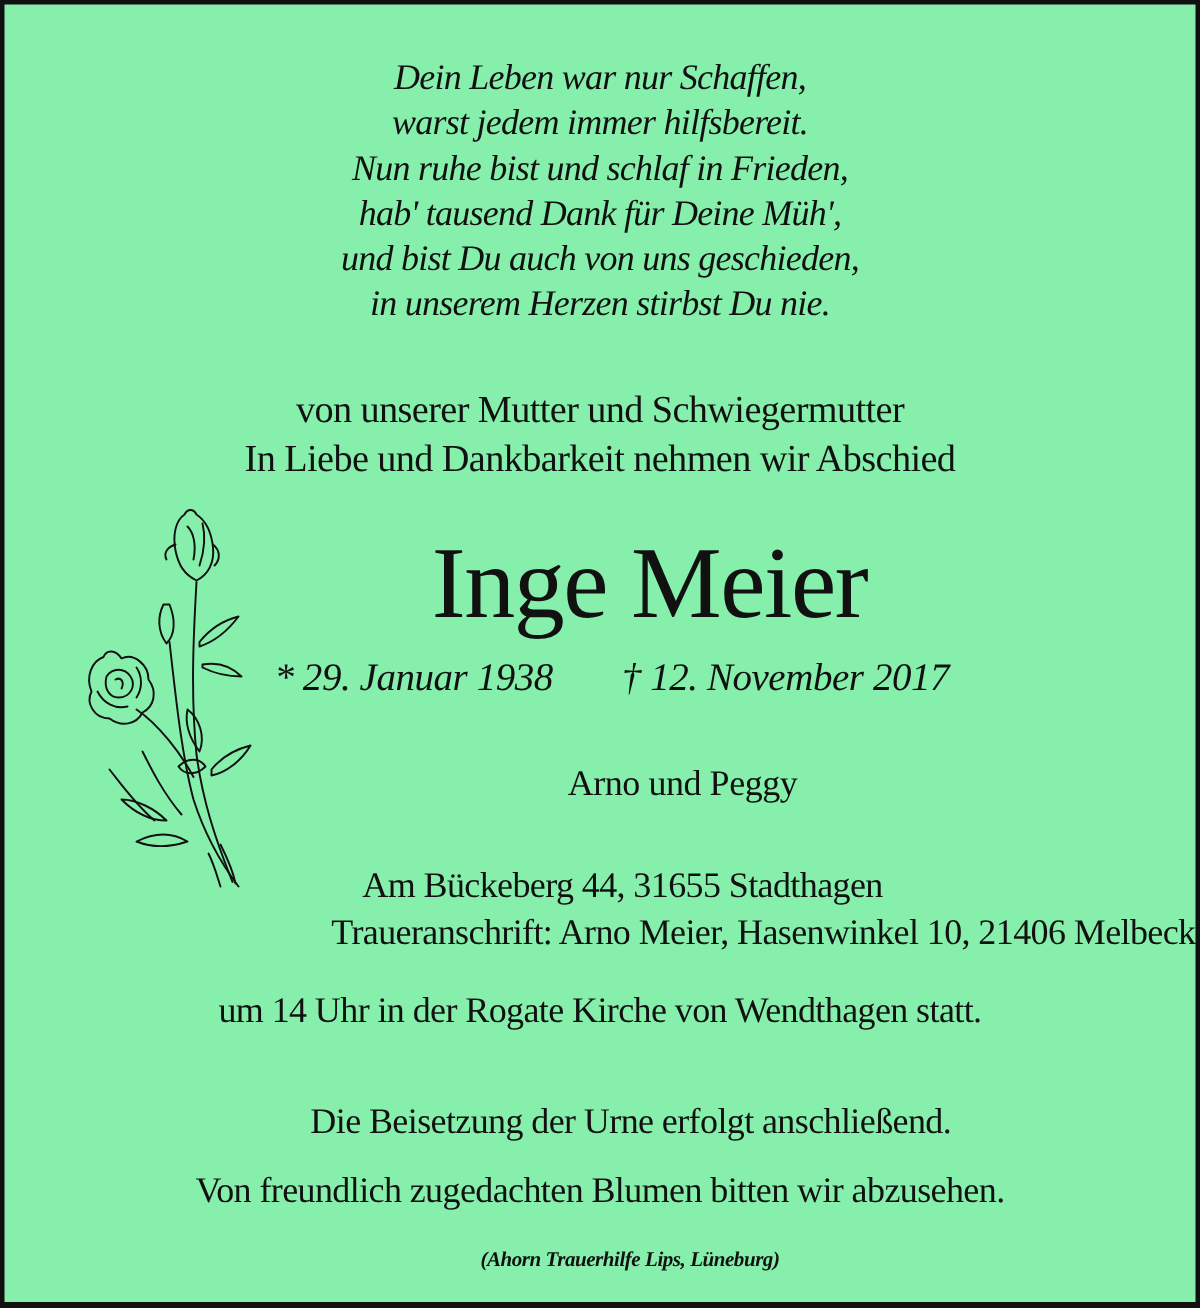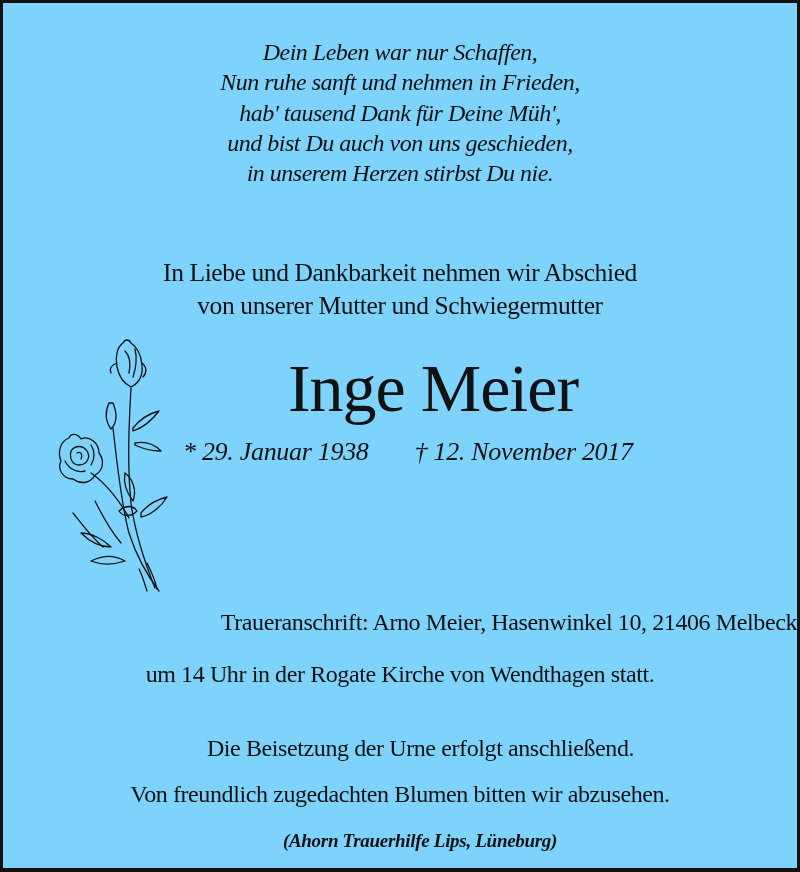--- a/index.html
+++ b/index.html
@@ -3,57 +3,58 @@
   <meta charset="utf-8">
   <style>
     html, body { margin: 0; padding: 0; background: #ffffff; }
     body { width: 800px; height: 872px; overflow: hidden; }
     .frame {
       position: relative;
       box-sizing: border-box;
       width: 800px; height: 872px;
       border: 3px solid #111111;
       border-bottom-width: 4px;
-      background: #7dd3fc;
+      background: #86efac;
       font-family: "Liberation Serif", serif;
       color: #111111;
     }
     .abs { position: absolute; left: 0; right: 0; text-align: center; white-space: nowrap; }
     .poem { top: 34px; font-style: italic; font-size: 24px; line-height: 30.3px; letter-spacing: -0.5px; }
     .poem div { height: 30.3px; }
     .intro { top: 253px; font-size: 25.5px; line-height: 33px; letter-spacing: -0.4px; }
     .name { top: 345px; font-size: 68px; line-height: 80px; left: 140px; right: 0; letter-spacing: -1px; }
     .name span { display: inline-block; transform: translateX(-37px); }
     .dates { top: 436px; left: 180px; right: auto; font-style: italic; font-size: 26px; line-height: 26px; letter-spacing: -0.3px; }
     .dates .death { margin-left: 46px; }
     .signers { top: 505px; left: 190px; right: 80px; font-size: 24px; line-height: 30px; letter-spacing: -0.3px; }
     .addr1 { top: 573px; left: 190px; right: 160px; font-size: 24px; line-height: 30px; letter-spacing: -0.4px; }
     .addr2 { top: 604px; font-size: 24px; line-height: 30px; letter-spacing: -0.4px; text-align: right; }
     .service { top: 656px; font-size: 24px; line-height: 31px; letter-spacing: -0.4px; }
     .burial { top: 730px; font-size: 24px; line-height: 30px; letter-spacing: -0.4px; padding-left: 41px; }
     .flowers { top: 776px; font-size: 24px; line-height: 30px; letter-spacing: -0.4px; }
-    .credit { top: 829px; font-style: italic; font-size: 19px; line-height: 18px; letter-spacing: -0.3px; font-weight: bold; padding-left: 40px; }
+    .credit { top: 829px; font-style: italic; font-size: 14px; line-height: 18px; letter-spacing: -0.3px; font-weight: bold; padding-left: 40px; }
     .rose { position: absolute; left: 48px; top: 330px; width: 125px; height: 260px; }
   </style>
 </head>
 <body>
 
 <div class="frame">
 
   <div class="abs poem">
     <div>Dein Leben war nur Schaffen,</div>
-    <div>Nun ruhe sanft und nehmen in Frieden,</div>
+    <div>warst jedem immer hilfsbereit.</div>
+    <div>Nun ruhe bist und schlaf in Frieden,</div>
     <div>hab' tausend Dank für Deine Müh',</div>
     <div>und bist Du auch von uns geschieden,</div>
     <div>in unserem Herzen stirbst Du nie.</div>
   </div>
 
   <div class="abs intro">
+    <div>von unserer Mutter und Schwiegermutter</div>
     <div>In Liebe und Dankbarkeit nehmen wir Abschied</div>
-    <div>von unserer Mutter und Schwiegermutter</div>
   </div>
 
   <svg class="rose" viewBox="0 0 125 260" fill="none" stroke="#111" stroke-width="1.3" stroke-linecap="round" stroke-linejoin="round">
 
     <path d="M80 55 C78 90 76 130 80 170 C84 200 92 225 104 255"></path>
     <path d="M62 95 C66 130 70 170 78 200 C86 225 96 242 108 258"></path>
     <path d="M40 140 C55 150 70 170 78 185"></path>
 
     <path d="M72 10 C66 14 64 24 66 34 C68 44 72 50 80 54 C88 50 92 42 91 32 C90 22 86 14 80 10 C78 6 74 6 72 10 Z"></path>
     <path d="M74 18 C78 22 80 30 78 40"></path>
@@ -84,21 +85,23 @@
   </svg>
 
   <div class="abs name">
     <span>Inge Meier</span>
   </div>
 
   <div class="abs dates">
     <span>* 29. Januar 1938</span><span class="death">† 12. November 2017</span>
   </div>
 
+  <div class="abs signers">Arno und Peggy</div>
 
+  <div class="abs addr1">Am Bückeberg 44, 31655 Stadthagen</div>
   <div class="abs addr2">Traueranschrift: Arno Meier, Hasenwinkel 10, 21406 Melbeck</div>
 
   <div class="abs service">
     <div>um 14 Uhr in der Rogate Kirche von Wendthagen statt.</div>
   </div>
 
   <div class="abs burial">Die Beisetzung der Urne erfolgt anschließend.</div>
   <div class="abs flowers">Von freundlich zugedachten Blumen bitten wir abzusehen.</div>
   <div class="abs credit">(Ahorn Trauerhilfe Lips, Lüneburg)</div>
 </div>

